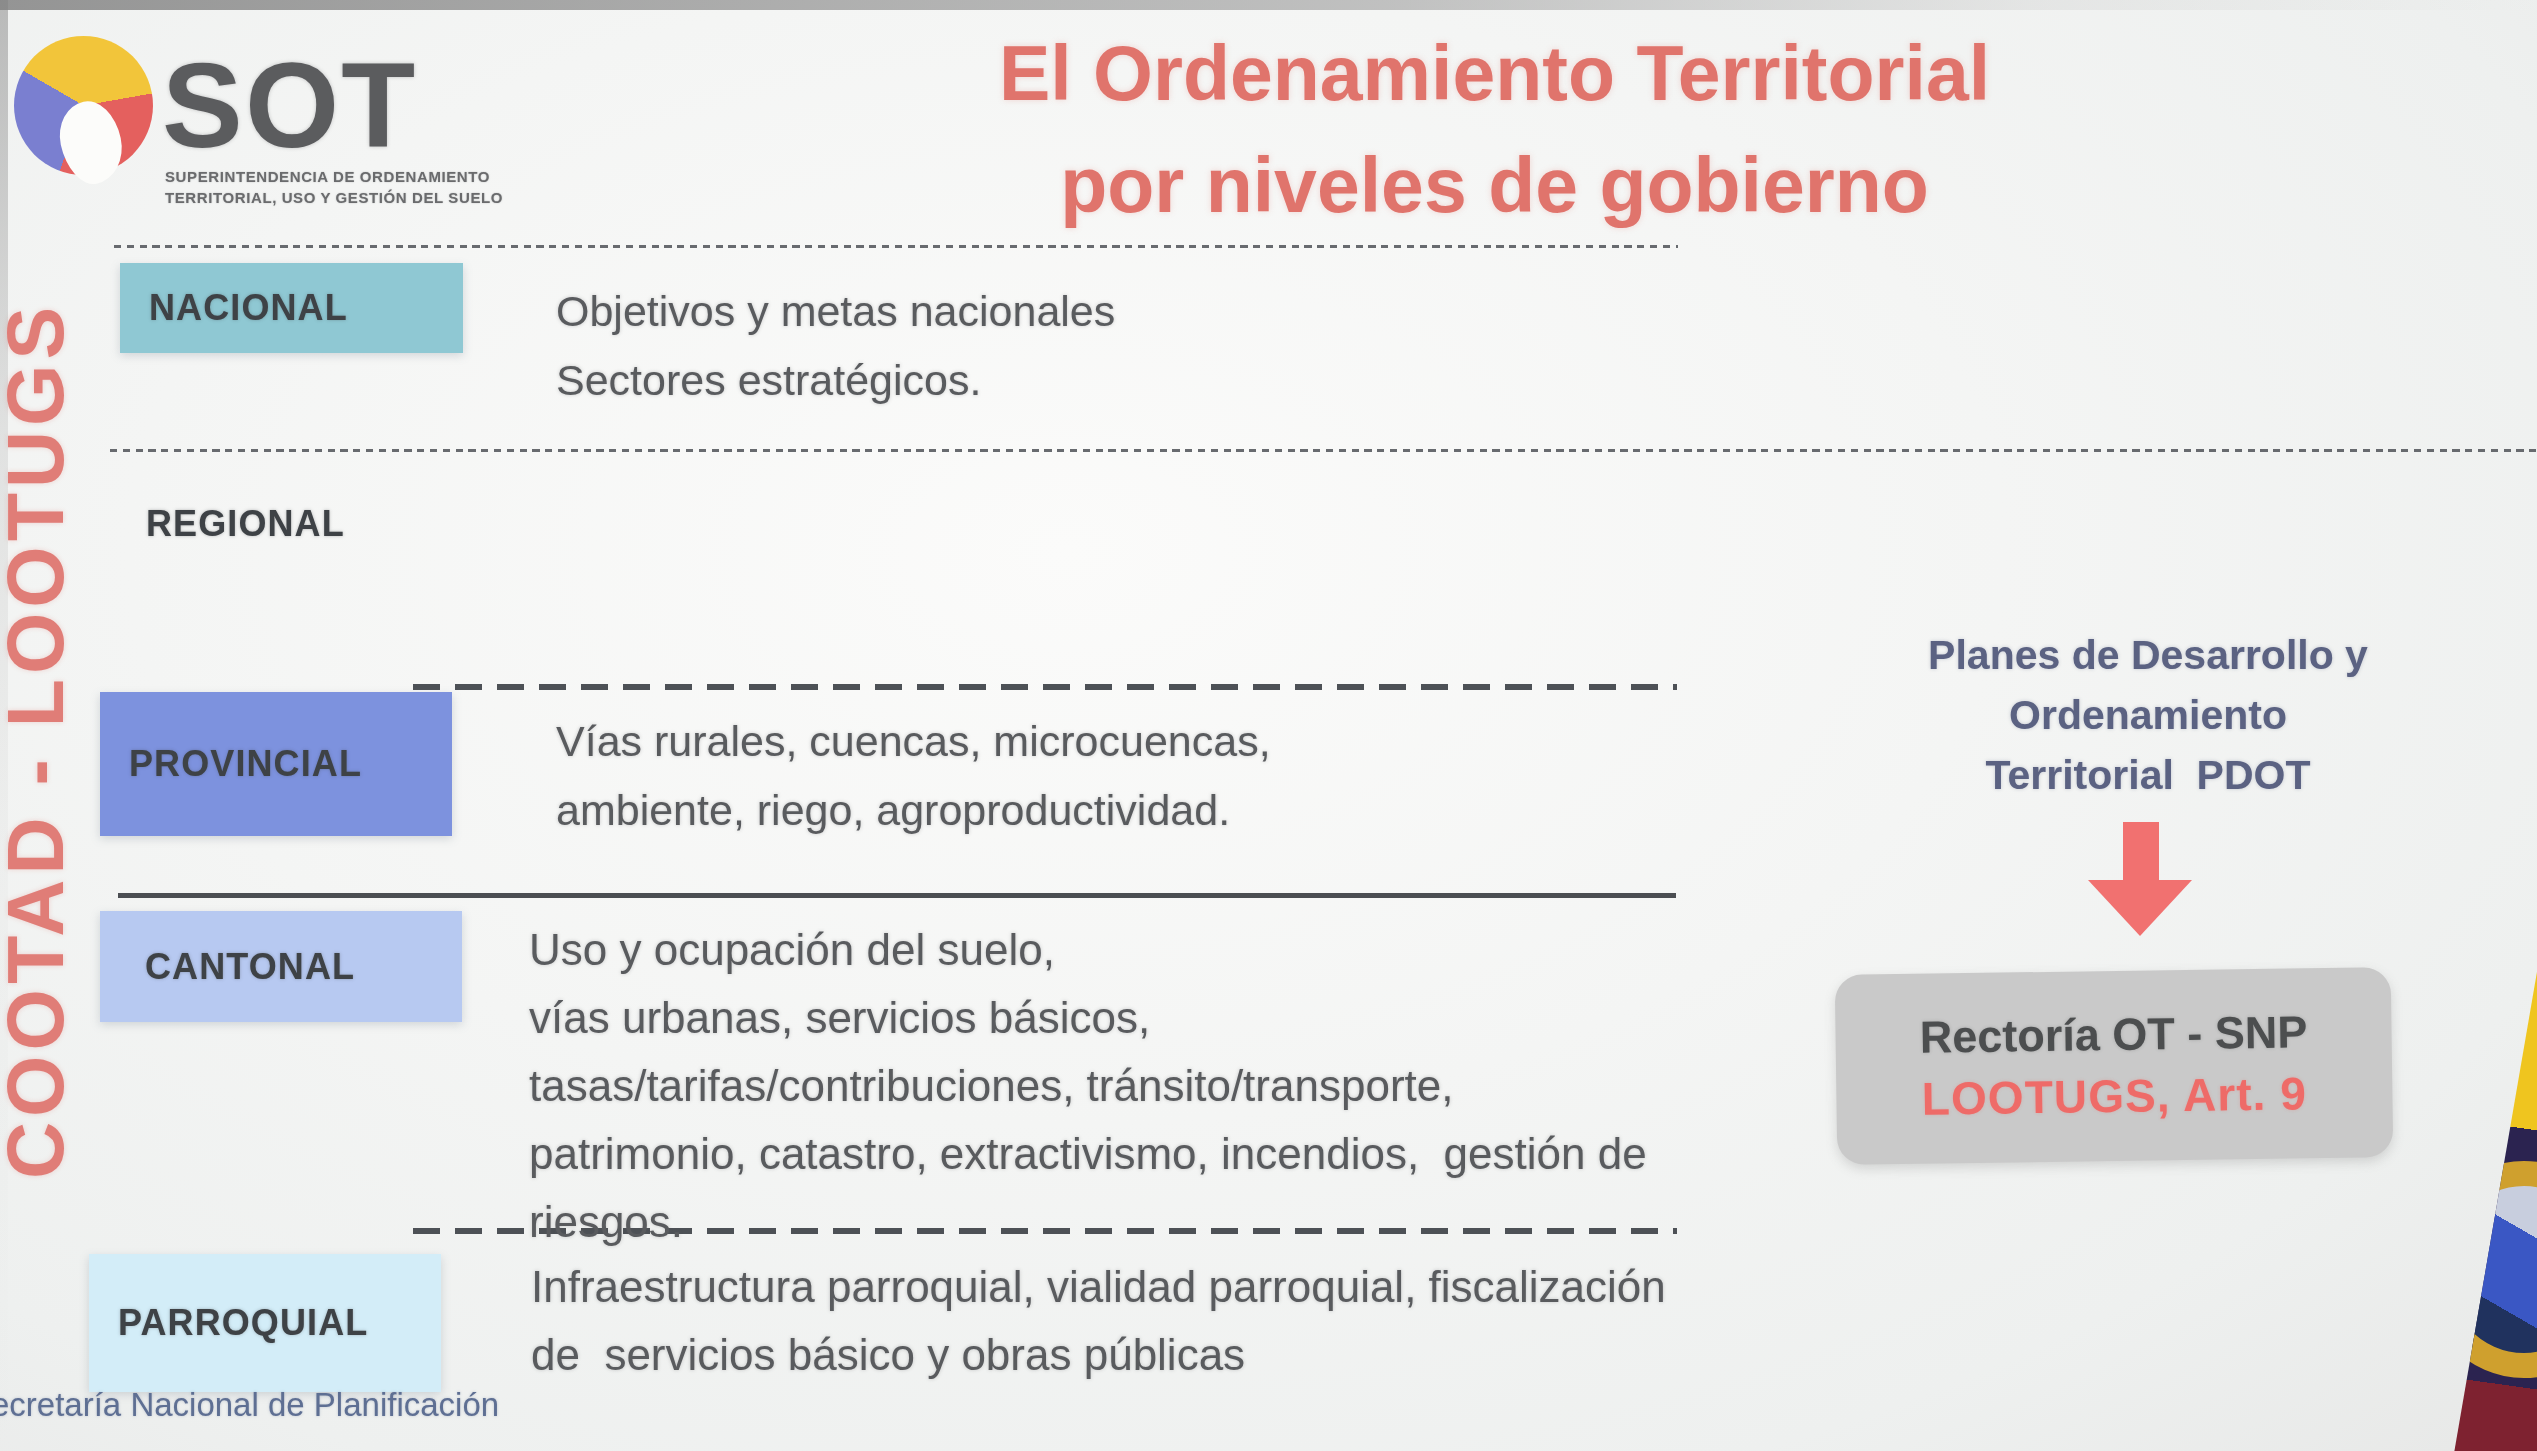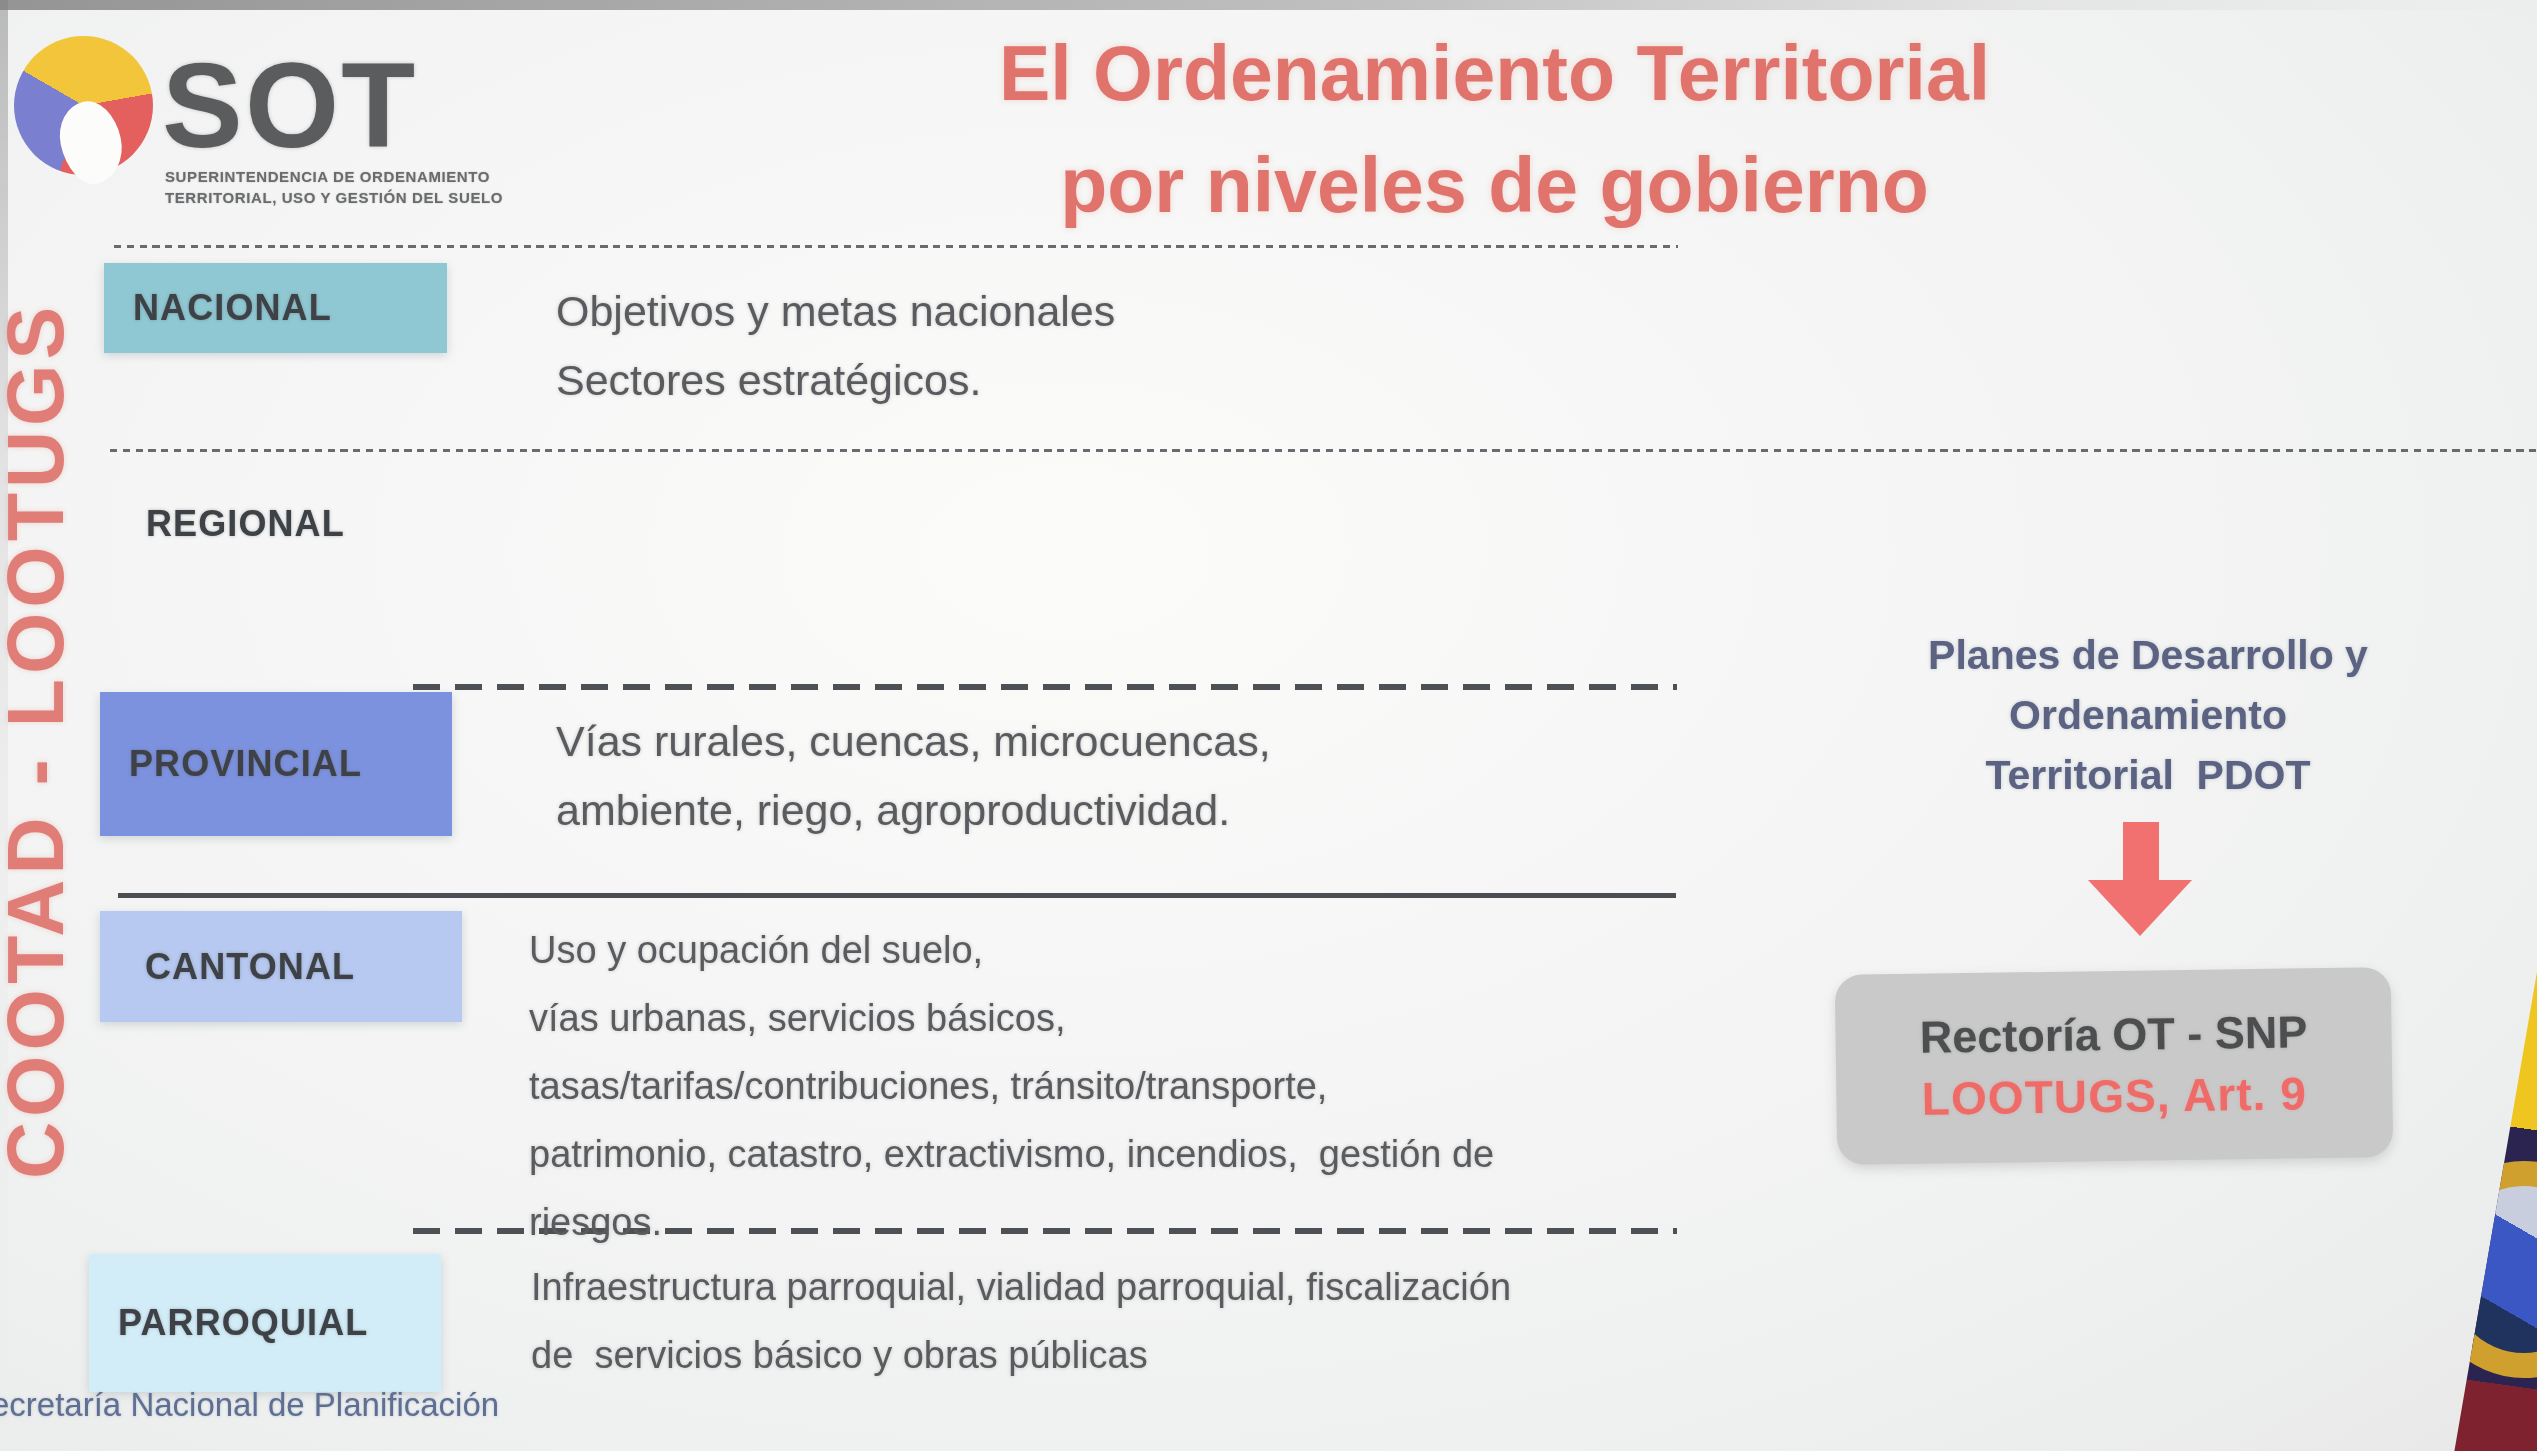--- a/index.html
+++ b/index.html
@@ -46,31 +46,31 @@
   #hr-2{left:110px;top:449px;width:2427px;}
   #hr-3{left:413px;top:684px;width:1264px;}
   #hr-4{left:118px;top:893px;width:1558px;}
   #hr-5{left:413px;top:1228px;width:1264px;}
 
   
   .level-box{position:absolute;display:flex;align-items:center;padding-left:29px;
     box-shadow:0 3.3px 9px rgba(110,125,140,.28);}
   .level-label{font-weight:bold;font-size:36px;color:#3e4246;letter-spacing:1.1px;
     text-shadow:0 0 3.3px rgba(62,66,70,.35);}
-  #box-nacional{left:104px;top:263px;width:314px;height:90px;background:#8fc8d3;}
+  #box-nacional{left:120px;top:263px;width:314px;height:90px;background:#8fc8d3;}
   #box-provincial{left:100px;top:692px;width:323px;height:144px;background:#7d92de;}
   #box-cantonal{left:100px;top:911px;width:317px;height:111px;background:#b7c9f1;}
   #box-parroquial{left:89px;top:1254px;width:323px;height:138px;background:#d3edf8;text-align:right;}
   #label-regional{position:absolute;left:146px;top:503px;}
 
   
   .level-text{position:absolute;color:#595b5e;text-shadow:0 0 3.9px rgba(89,91,94,.3);}
   .level-text .ln{white-space:pre-wrap;}
   .fs78{font-size:43px;line-height:69px;}
-  .fs68{font-size:38px;line-height:68px;}
+  .fs68{font-size:44px;line-height:68px;}
   #txt-nacional{left:556px;top:277px;}
   #txt-regional{left:556px;top:489px;}
   #txt-provincial{left:556px;top:707px;}
   #txt-cantonal{left:529px;top:916px;}
   #txt-parroquial{left:531px;top:1253px;}
 
   
   .pdot{position:absolute;left:1870px;top:625px;width:556px;text-align:center;font-weight:bold;
     font-size:41px;line-height:60px;color:#5b6282;text-shadow:0 0 3.9px rgba(91,98,130,.3);}
   .pdot .ln{white-space:pre-wrap;}

